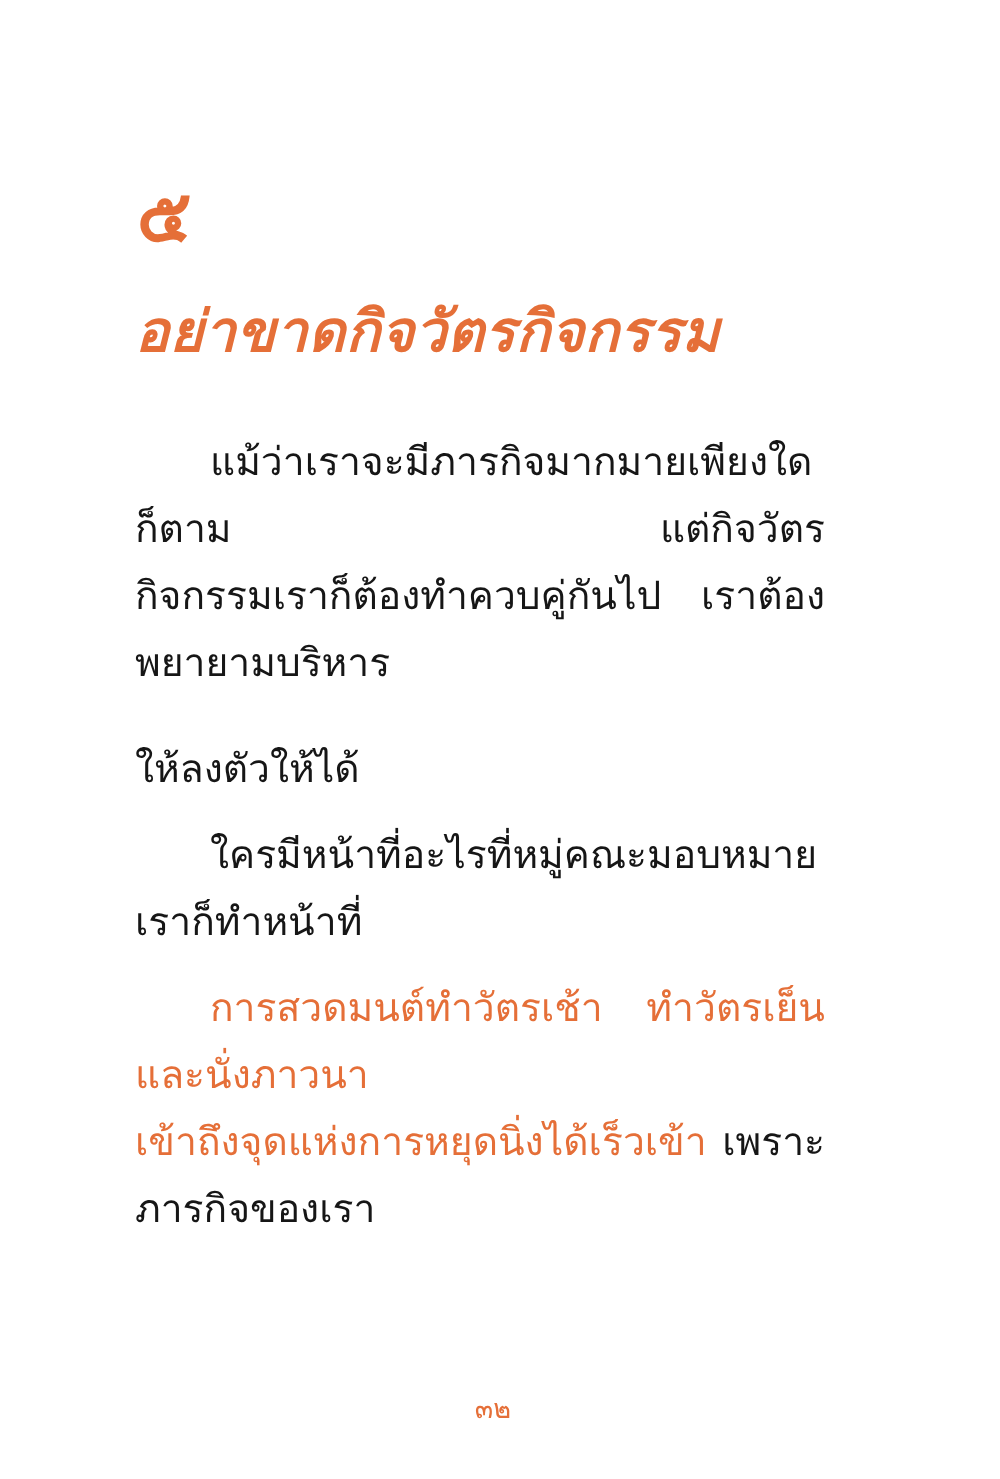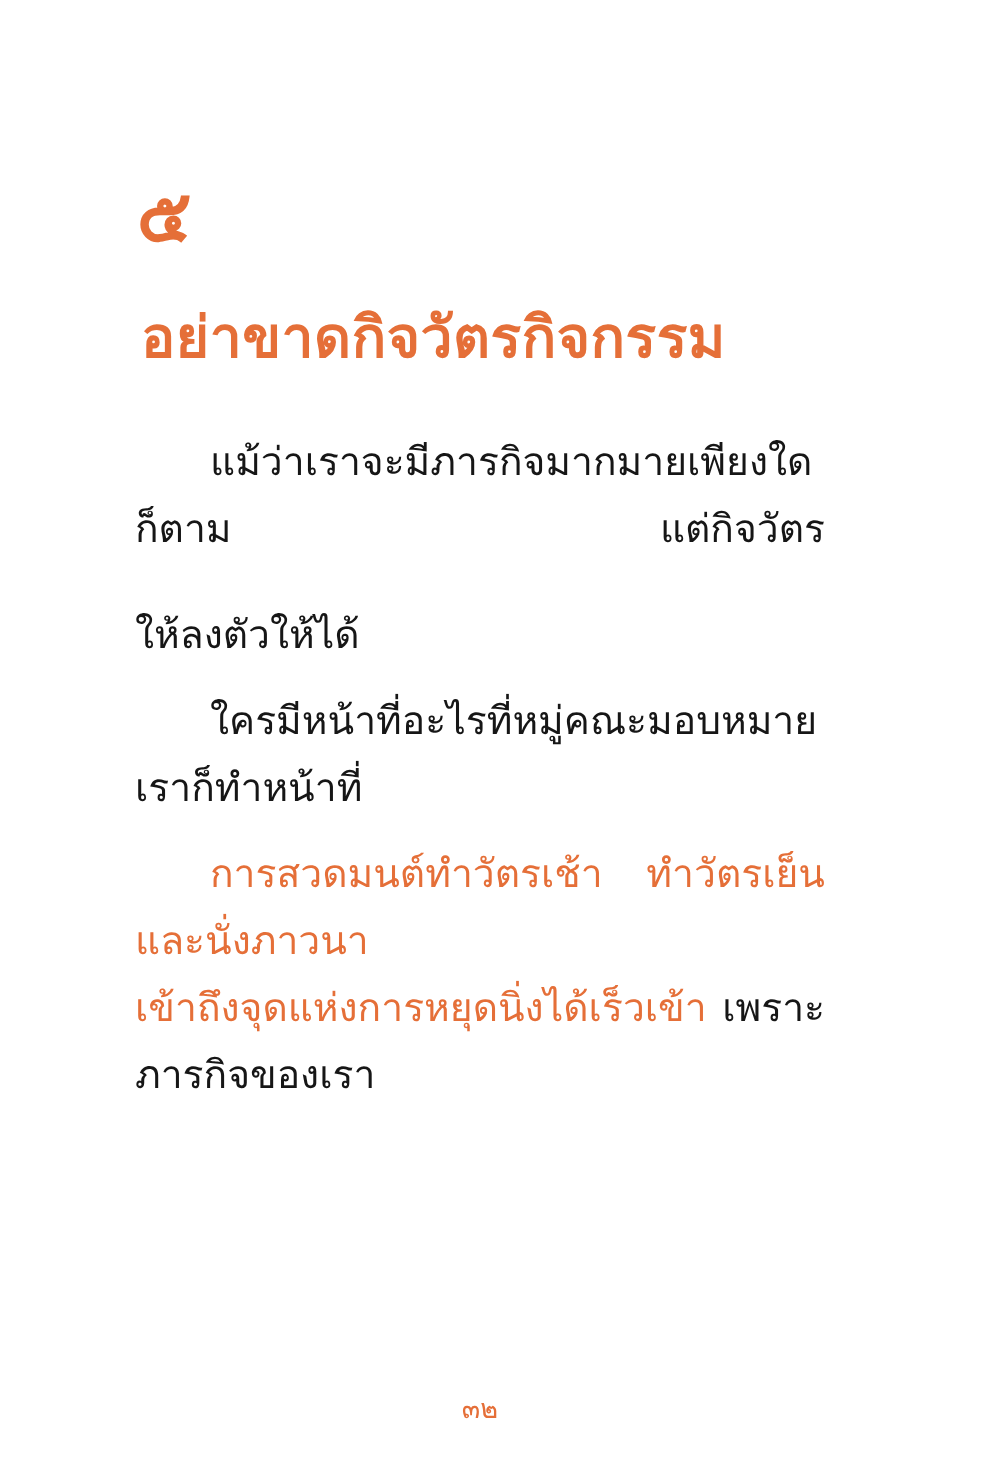--- a/index.html
+++ b/index.html
@@ -19,64 +19,66 @@
     top: 178px;
     font-size: 72px;
     line-height: 1.1;
     font-weight: bold;
     color: var(--accent, #E56F38);
   }
   .chapter-title {
     position: absolute;
     left: 135px;
     top: 298px;
-    margin: 6px;
+    margin: 0;
     font-size: 57px;
     line-height: 1.2;
     font-weight: bold;
     letter-spacing: 0.5px;
     color: var(--accent, #E56F38);
+    font-style: italic;
   }
   .body-text {
     position: absolute;
     left: 135px;
     top: 428px;
     width: 690px;
   }
   .paragraph { margin: 0 0 19px 0; }
   .line {
     font-size: 39px;
     line-height: 67px;
     text-align: justify;
     text-align-last: justify;
     white-space: normal;
   }
   .line.first { text-indent: 75px; }
   .line.last  { text-align-last: auto; margin-top: 39px; }
   .accent { color: var(--accent, #E56F38); }
   .page-number {
     position: absolute;
-    left: 135px;
+    left: 148px;
     top: 1393px;
     width: 690px;
     text-align: center;
     font-size: 27px;
     line-height: 1.2;
     color: var(--accent, #E56F38);
   }
 </style>
 </head>
 <body>
 
 <div class="page" style="--accent: #E56F38; --text-color: #161616; --page-bg: #FFFFFF;">
   <div class="chapter-num">๕</div>
   <h1 class="chapter-title">อย่าขาดกิจวัตรกิจกรรม</h1>
   <div class="body-text">
       <div class="paragraph">
         <div class="line first"><span>แม้ว่าเราจะมีภารกิจมากมายเพียงใดก็ตาม แต่กิจวัตร</span></div>
+        <div class="line"><span>กิจกรรมเราก็ต้องทำควบคู่กันไป เราต้องพยายามบริหาร</span></div>
         <div class="line last"><span>ให้ลงตัวให้ได้</span></div>
       </div>
       <div class="paragraph">
         <div class="line first"><span>ใครมีหน้าที่อะไรที่หมู่คณะมอบหมาย เราก็ทำหน้าที่</span></div>
       </div>
       <div class="paragraph">
         <div class="line first"><span class="accent">การสวดมนต์ทำวัตรเช้า ทำวัตรเย็น และนั่งภาวนา</span></div>
         <div class="line"><span class="accent">เข้าถึงจุดแห่งการหยุดนิ่งได้เร็วเข้า </span><span>เพราะภารกิจของเรา</span></div>
       </div>
     </div>

